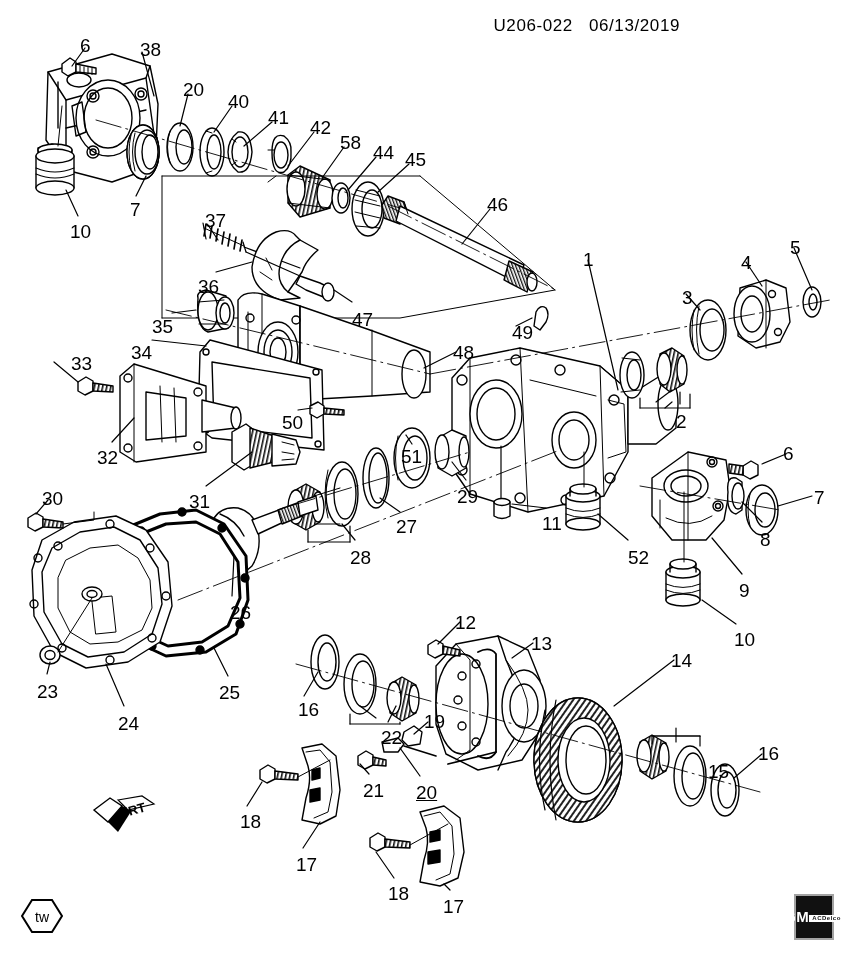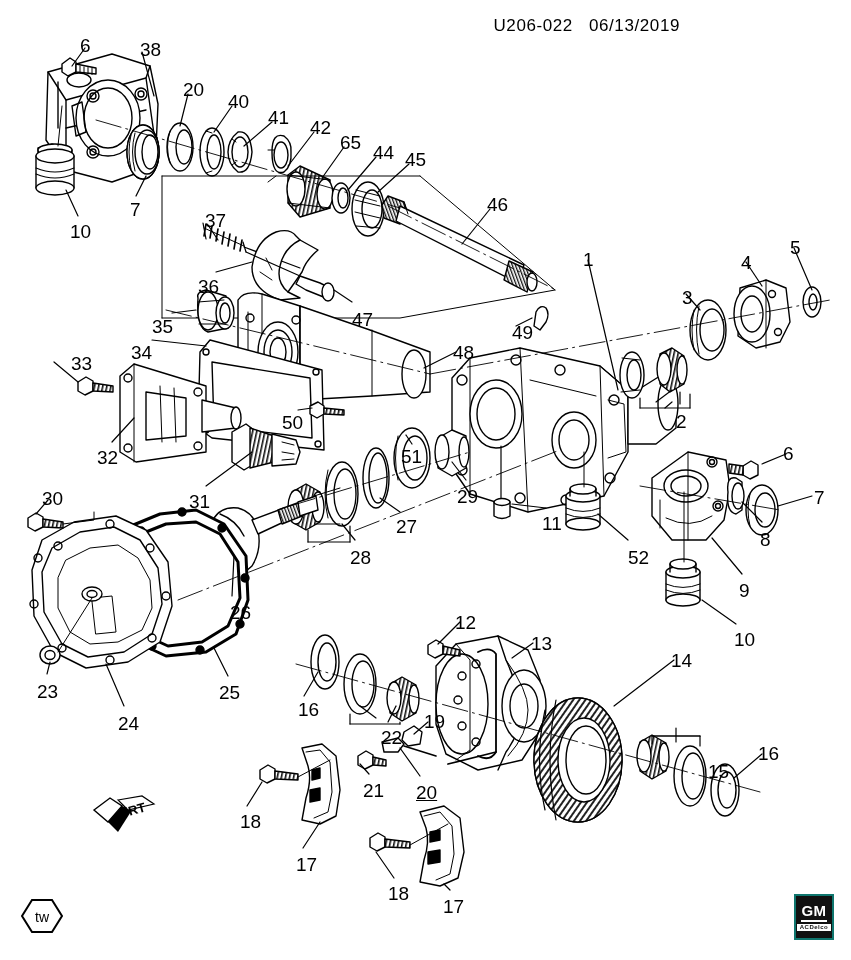--- a/index.html
+++ b/index.html
@@ -18,22 +18,22 @@
   .callout{
     position:absolute;font-size:19px;font-weight:400;
     line-height:1;white-space:nowrap;
     font-family:"Liberation Sans", sans-serif;
   }
   .frt-badge{position:absolute;left:88px;top:792px;width:72px;height:48px;}
   .tw-badge{position:absolute;left:20px;top:896px;width:44px;height:40px;}
   .gm-badge{position:absolute;left:794px;top:894px;width:40px;height:46px;}
   .gm-inner{
     width:40px;height:46px;background:#111;
-    display:flex;flex-direction:column;align-items:center;
-    justify-content:center;border:2px solid #0f766e;box-sizing:border-box;
+    display:flex;align-items:center;
+    justify-content:center;border:2px solid #a3a3a3;box-sizing:border-box;
   }
   .gm-txt{color:#fff;font-size:15px;font-weight:700;line-height:14px;letter-spacing:.5px;}
   .gm-sub{color:#111;background:#fff;font-size:6px;font-weight:700;
     line-height:7px;margin-top:2px;padding:0 3px;letter-spacing:.5px;}
   .gm-rule{width:26px;height:2px;background:#fff;margin:2px 0 0 0;}
 </style>
 </head>
 <body>
 
 <div id="sheet">
@@ -630,21 +630,21 @@
     </g>
   </svg>
 
   <div id="callout-layer">
       <div class="callout" style="left: 80px; top: 36px;">6</div>
       <div class="callout" style="left: 140px; top: 40px;">38</div>
       <div class="callout" style="left: 183px; top: 80px;">20</div>
       <div class="callout" style="left: 228px; top: 92px;">40</div>
       <div class="callout" style="left: 268px; top: 108px;">41</div>
       <div class="callout" style="left: 310px; top: 118px;">42</div>
-      <div class="callout" style="left: 340px; top: 133px;">65</div>
+      <div class="callout" style="left: 340px; top: 133px;">58</div>
       <div class="callout" style="left: 373px; top: 143px;">44</div>
       <div class="callout" style="left: 405px; top: 150px;">45</div>
       <div class="callout" style="left: 487px; top: 195px;">46</div>
       <div class="callout" style="left: 790px; top: 238px;">5</div>
       <div class="callout" style="left: 741px; top: 253px;">4</div>
       <div class="callout" style="left: 682px; top: 288px;">3</div>
       <div class="callout" style="left: 583px; top: 250px;">1</div>
       <div class="callout" style="left: 676px; top: 412px;">2</div>
       <div class="callout" style="left: 205px; top: 211px;">37</div>
       <div class="callout" style="left: 198px; top: 277px;">36</div>

